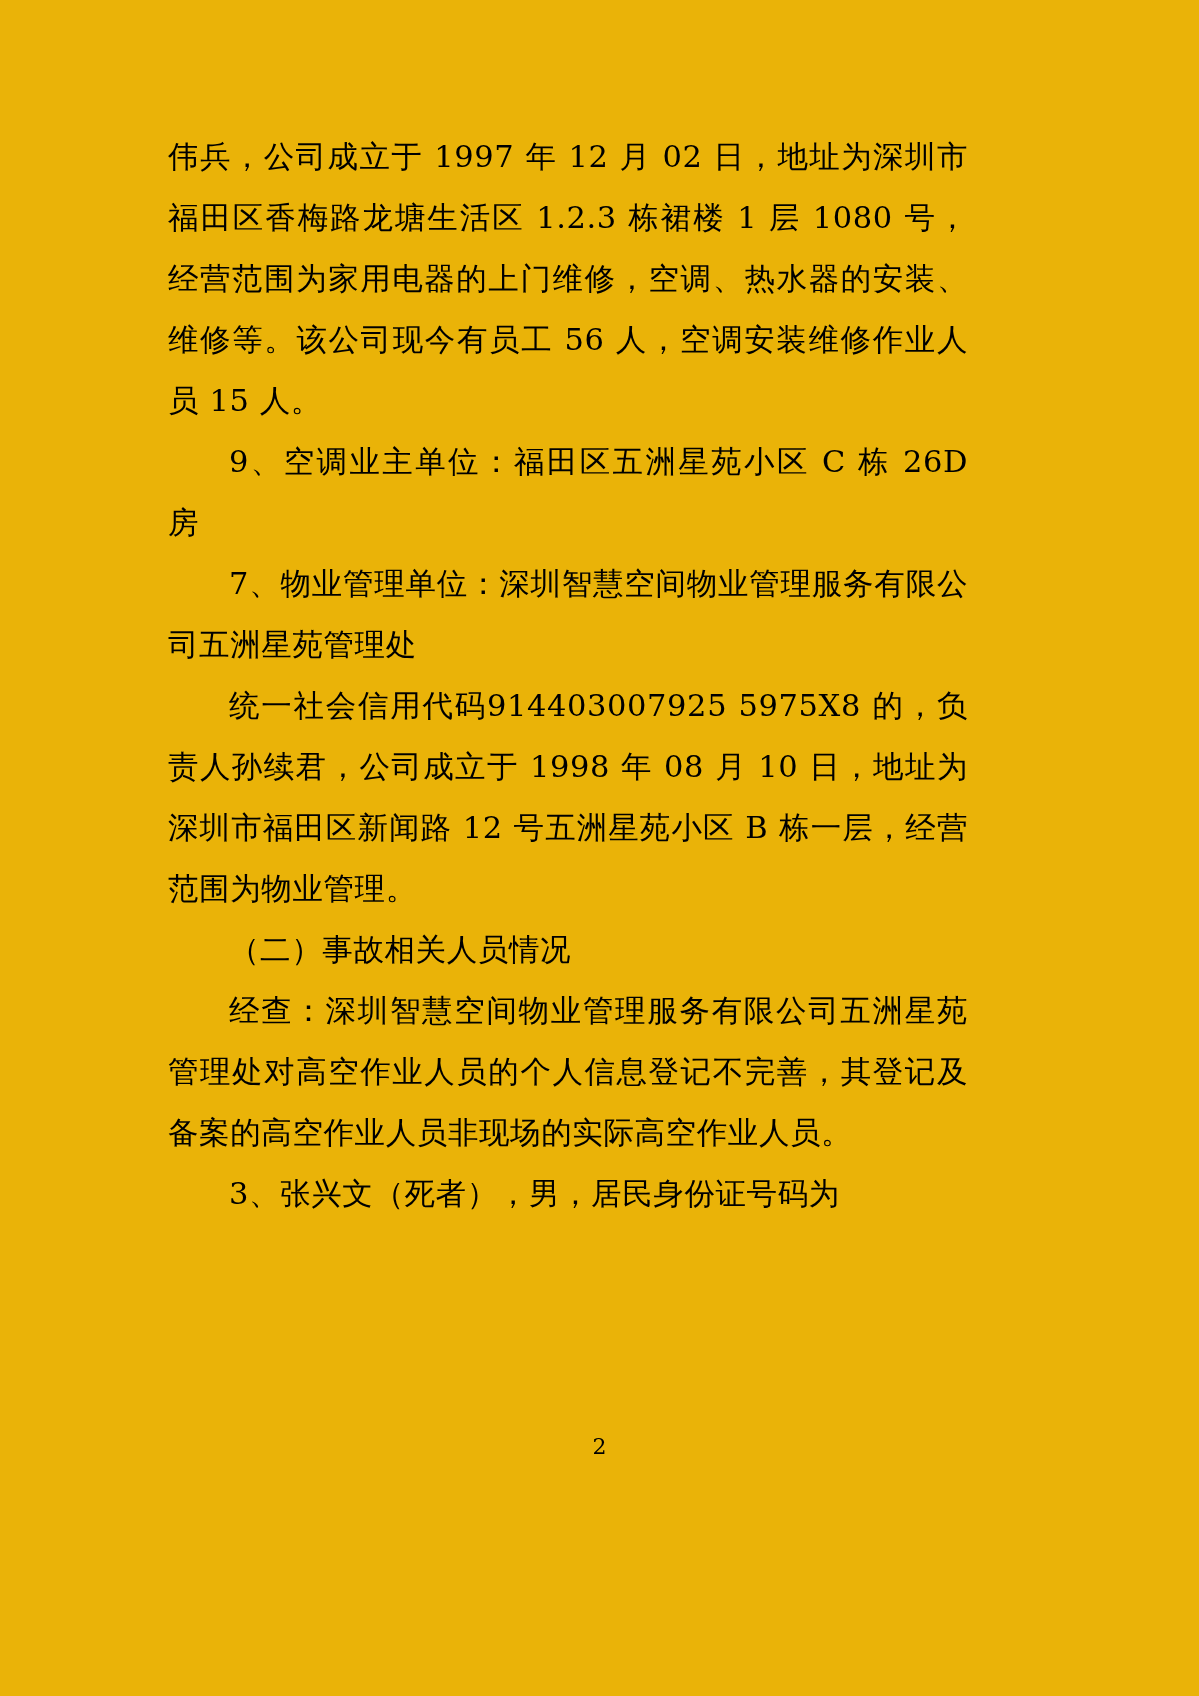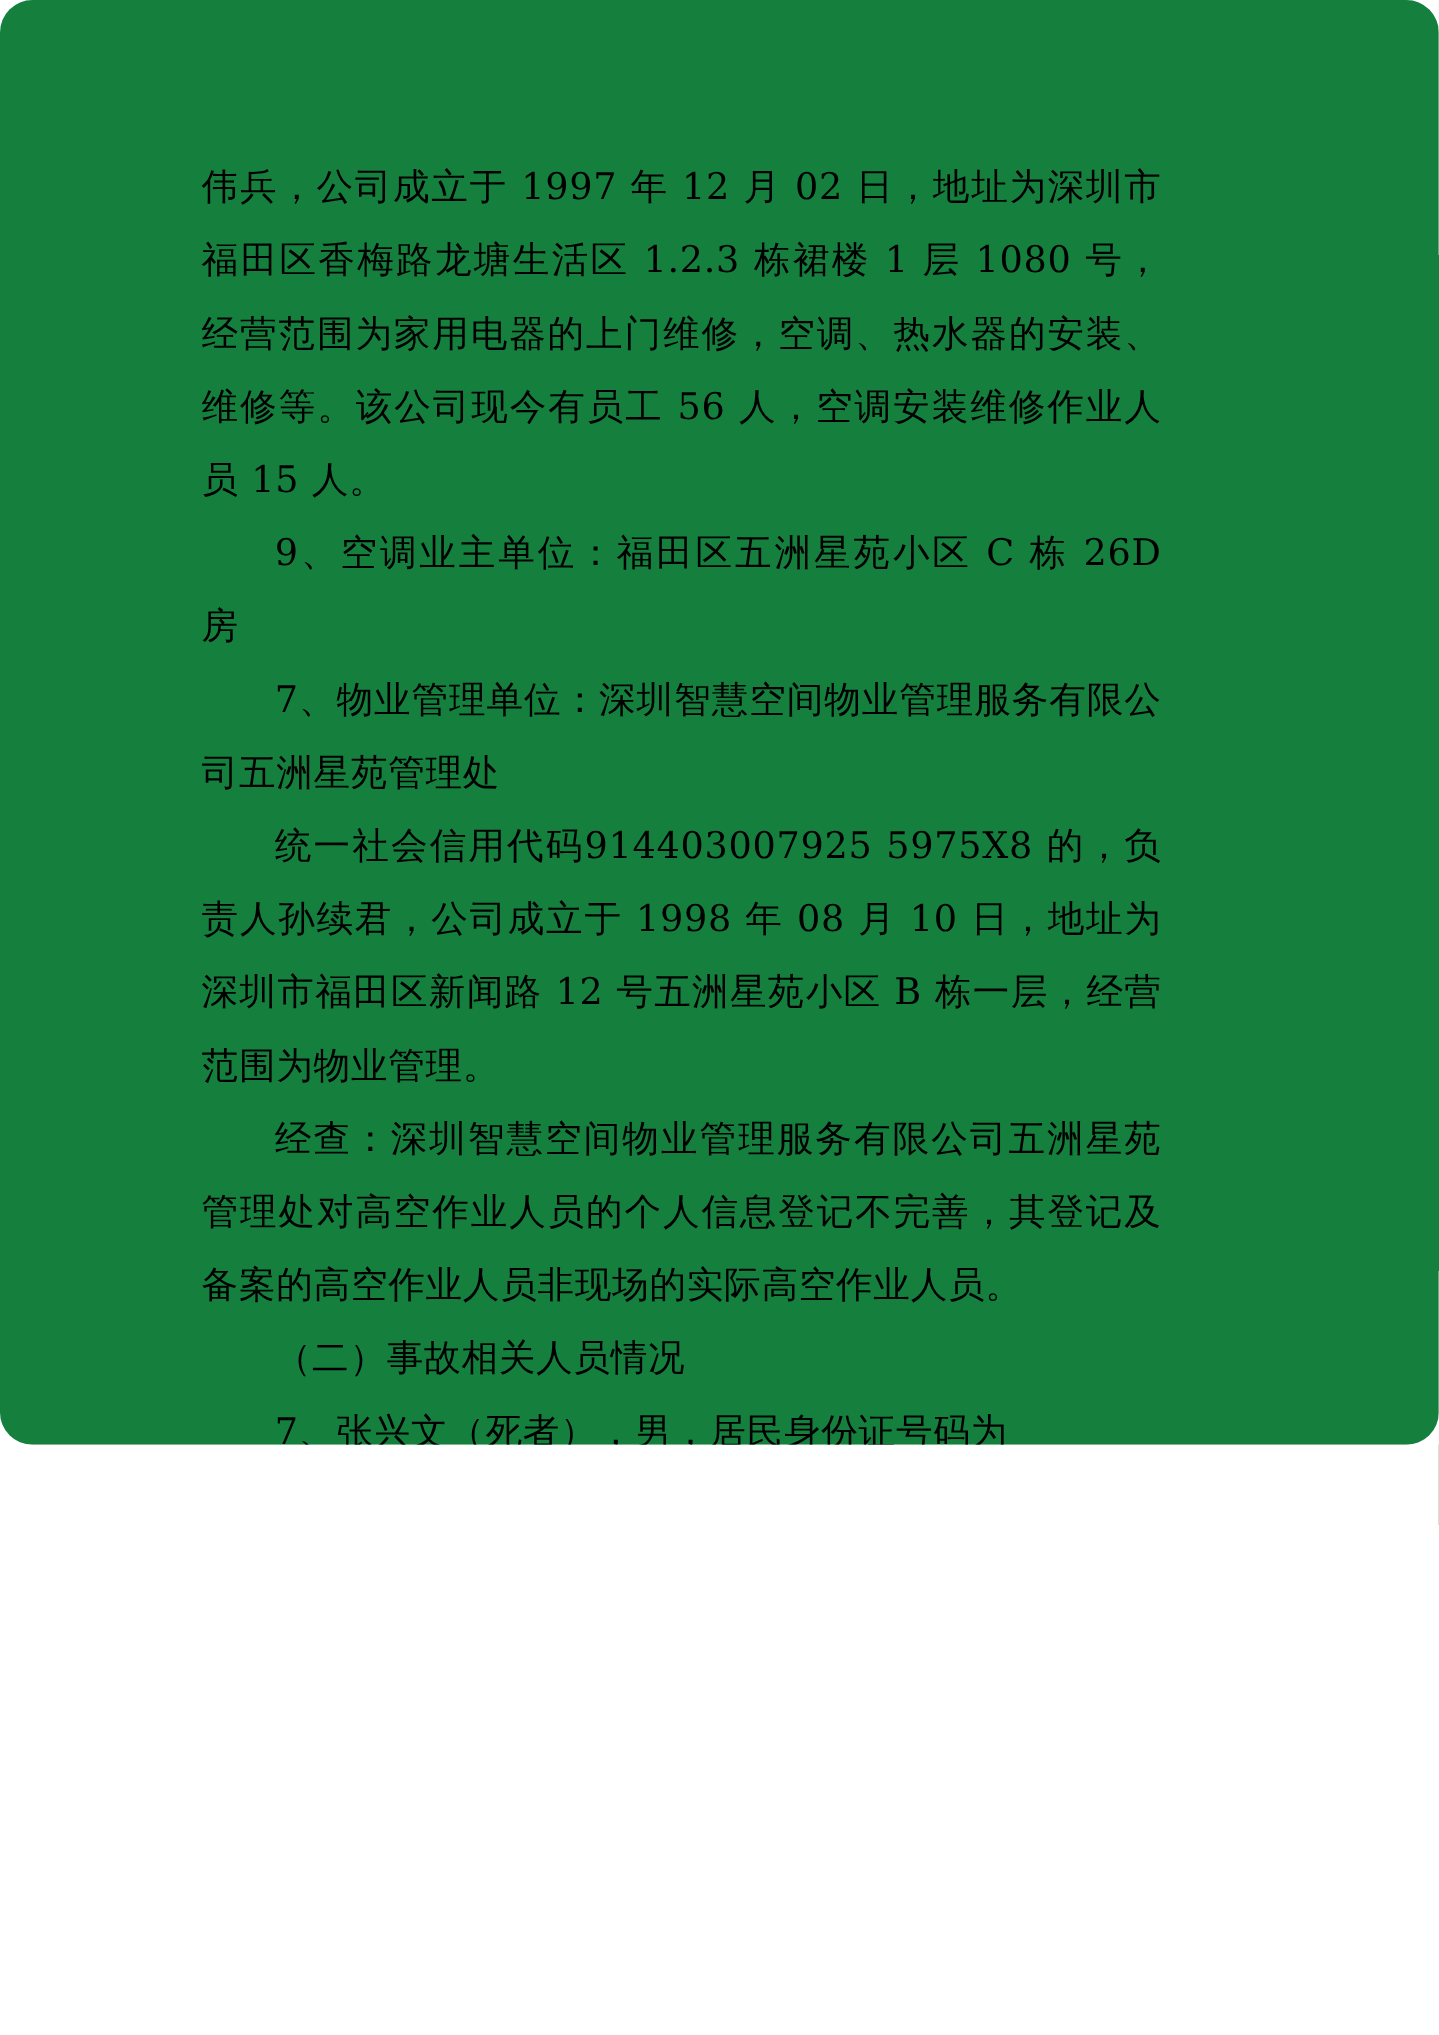--- a/index.html
+++ b/index.html
@@ -7,26 +7,25 @@
     padding: 0;
     background: #ffffff;
   }
   body {
     font-family: "DejaVu Serif", "Liberation Serif", serif;
     color: #000000;
   }
   .page {
     position: relative;
     width: 1199px;
-    height: 1204px;
+    height: 1696px;
     margin: 0 auto;
-    background: #15803d;
+    background: #eab308;
     box-sizing: border-box;
     overflow: hidden;
-    border-radius: 27px;
   }
   .content {
     position: absolute;
     left: 168px;
     top: 126px;
     width: 800px;
   }
   .para {
     font-size: 30.5px;
     line-height: 61px;
@@ -54,18 +53,18 @@
 </style>
 </head>
 <body>
 
 <div class="page">
   <div class="content">
     <p class="para">伟兵，公司成立于 1997 年 12 月 02 日，地址为深圳市福田区香梅路龙塘生活区 1.2.3 栋裙楼 1 层 1080 号，经营范围为家用电器的上门维修，空调、热水器的安装、维修等。该公司现今有员工 56 人，空调安装维修作业人员 15 人。</p>
     <p class="para indent">9、空调业主单位：福田区五洲星苑小区 C 栋 26D 房</p>
     <p class="para indent">7、物业管理单位：深圳智慧空间物业管理服务有限公司五洲星苑管理处</p>
     <p class="para indent">统一社会信用代码914403007925 5975X8 的，负责人孙续君，公司成立于 1998 年 08 月 10 日，地址为深圳市福田区新闻路 12 号五洲星苑小区 B 栋一层，经营范围为物业管理。</p>
+    <p class="para indent">（二）事故相关人员情况</p>
     <p class="para indent">经查：深圳智慧空间物业管理服务有限公司五洲星苑管理处对高空作业人员的个人信息登记不完善，其登记及备案的高空作业人员非现场的实际高空作业人员。</p>
-    <p class="para indent">（二）事故相关人员情况</p>
-    <p class="para indent">7、张兴文（死者），男，居民身份证号码为</p>
+    <p class="para indent">3、张兴文（死者），男，居民身份证号码为</p>
   </div>
   <div class="page-number">2</div>
 </div>
 
 </body></html>

